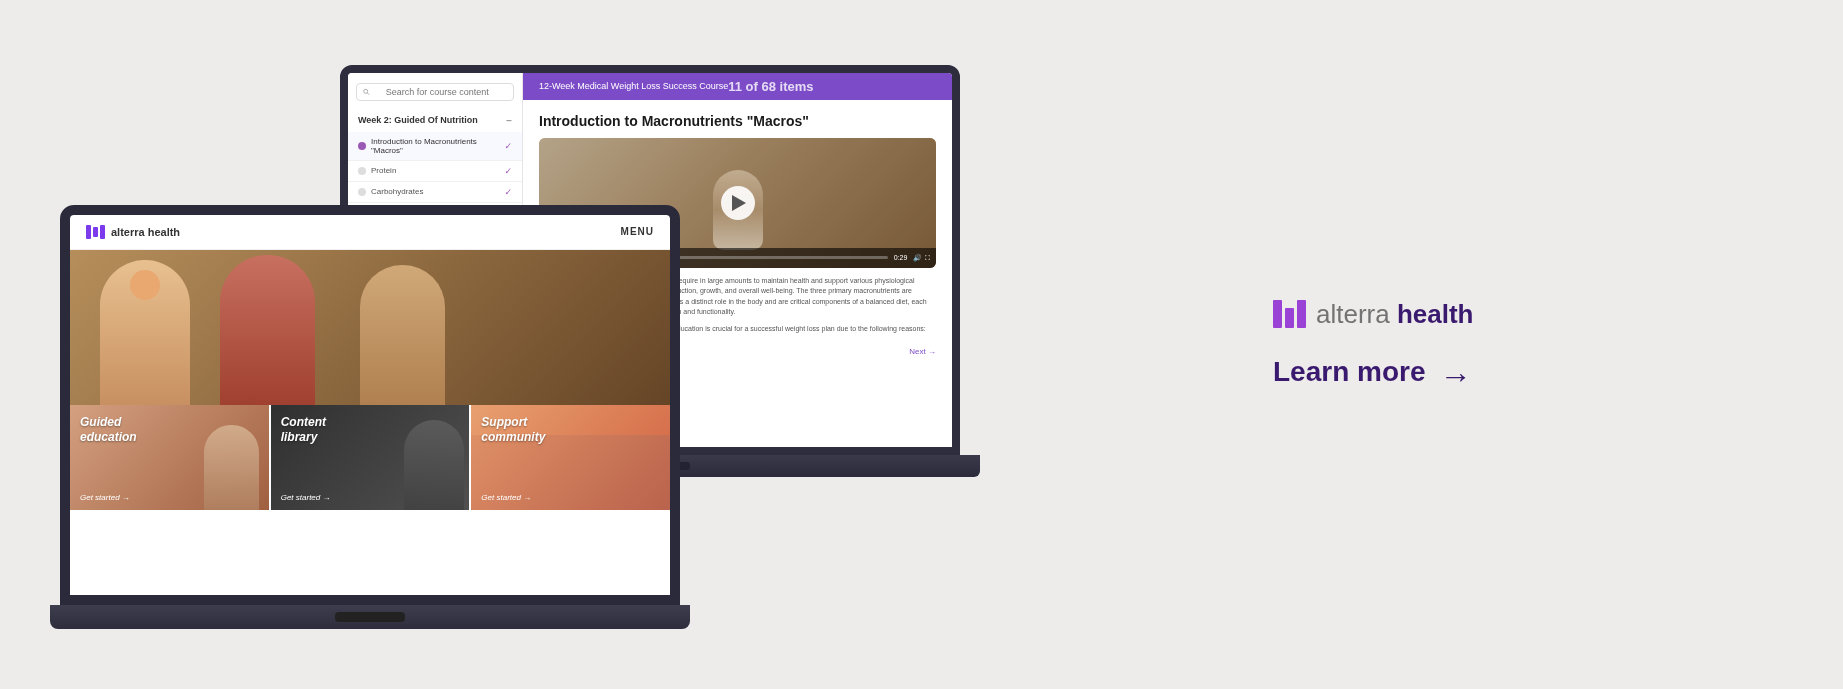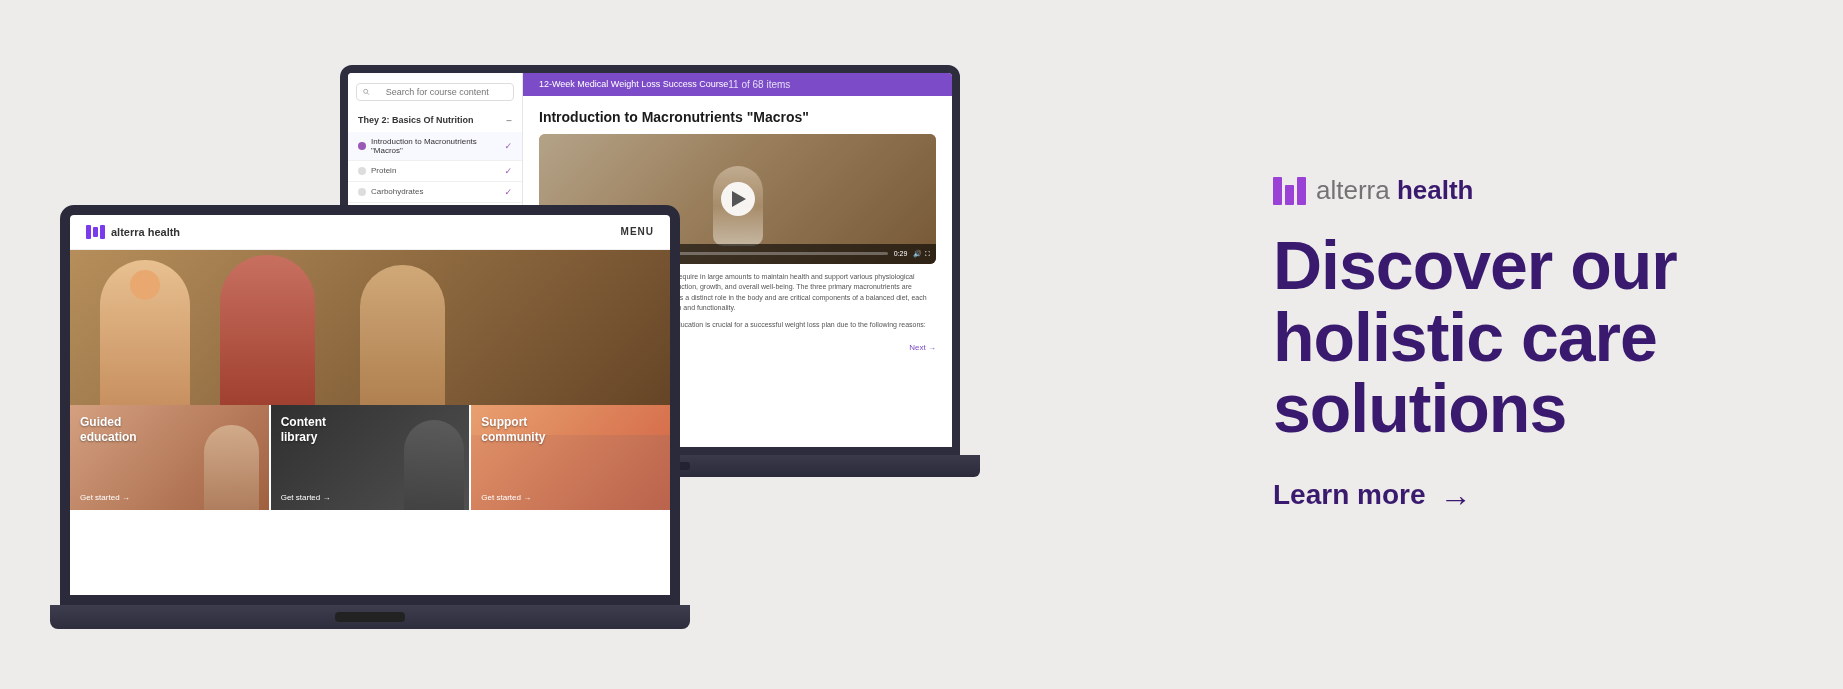--- a/index.html
+++ b/index.html
@@ -168,22 +168,23 @@
       align-items: center;
     }
 
     .course-top-bar-title {
       font-size: 9px;
       color: #fff;
       font-weight: 500;
     }
 
     .course-top-bar-info {
-      font-size: 10px;
+      font-size: 13px;
       color: rgba(255,255,255,0.8);
+      font-weight: bold;
     }
 
     .course-content-title {
       font-size: 14px;
       font-weight: 700;
       color: #1a1a1a;
       margin-bottom: 8px;
       line-height: 1.3;
     }
 
@@ -400,20 +401,21 @@
       font-size: 13px;
       font-weight: 700;
       text-shadow: 0 1px 3px rgba(0,0,0,0.5);
       line-height: 1.4;
     }
 
     .site-cards {
       display: flex;
       gap: 0;
       height: 105px;
+      font-style: italic;
     }
 
     .site-card {
       flex: 1;
       position: relative;
       overflow: hidden;
       border-right: 2px solid #fff;
     }
 
     .site-card:last-child { border-right: none; }
@@ -550,21 +552,21 @@
 
           <div class="course-sidebar">
             <div class="course-search">
               <svg width="8" height="8" viewBox="0 0 10 10" fill="none">
                 <circle cx="4" cy="4" r="3" stroke="#999" stroke-width="1.2"></circle>
                 <line x1="6.5" y1="6.5" x2="9" y2="9" stroke="#999" stroke-width="1.2"></line>
               </svg>
               <input type="text" style="font-size: 9px; color: rgb(153, 153, 153);" placeholder="Search for course content">
             </div>
             <div class="course-week-header">
-              <span>They 2: Basics Of Nutrition</span>
+              <span>Week 2: Guided Of Nutrition</span>
               <span style="color:#999; font-size:10px;">−</span>
             </div>
             <div class="course-item active">
               <div class="course-item-left">
                 <div class="course-item-icon"></div>
                 <span style="font-size:8px;">Introduction to Macronutrients "Macros"</span>
               </div>
               <span class="course-item-check">✓</span>
             </div>
             <div class="course-item">
@@ -707,25 +709,20 @@
         <div class="brand-bar brand-bar-1"></div>
         <div class="brand-bar brand-bar-2"></div>
         <div class="brand-bar brand-bar-3"></div>
       </div>
       <span class="brand-logo-text">
         <span style="font-weight:400;color:#737373;">alterra </span><span style="color:#3a1a6e;font-weight:700;">health</span>
       </span>
     </div>
 
     
-    <div class="main-headline">
-      <div>Discover our</div>
-      <div>holistic care</div>
-      <div>solutions</div>
-    </div>
 
     
     <a class="learn-more-btn">
       <span>Learn more</span>
       <span class="arrow-right">→</span>
     </a>
 
   </div>
 
 </div>

